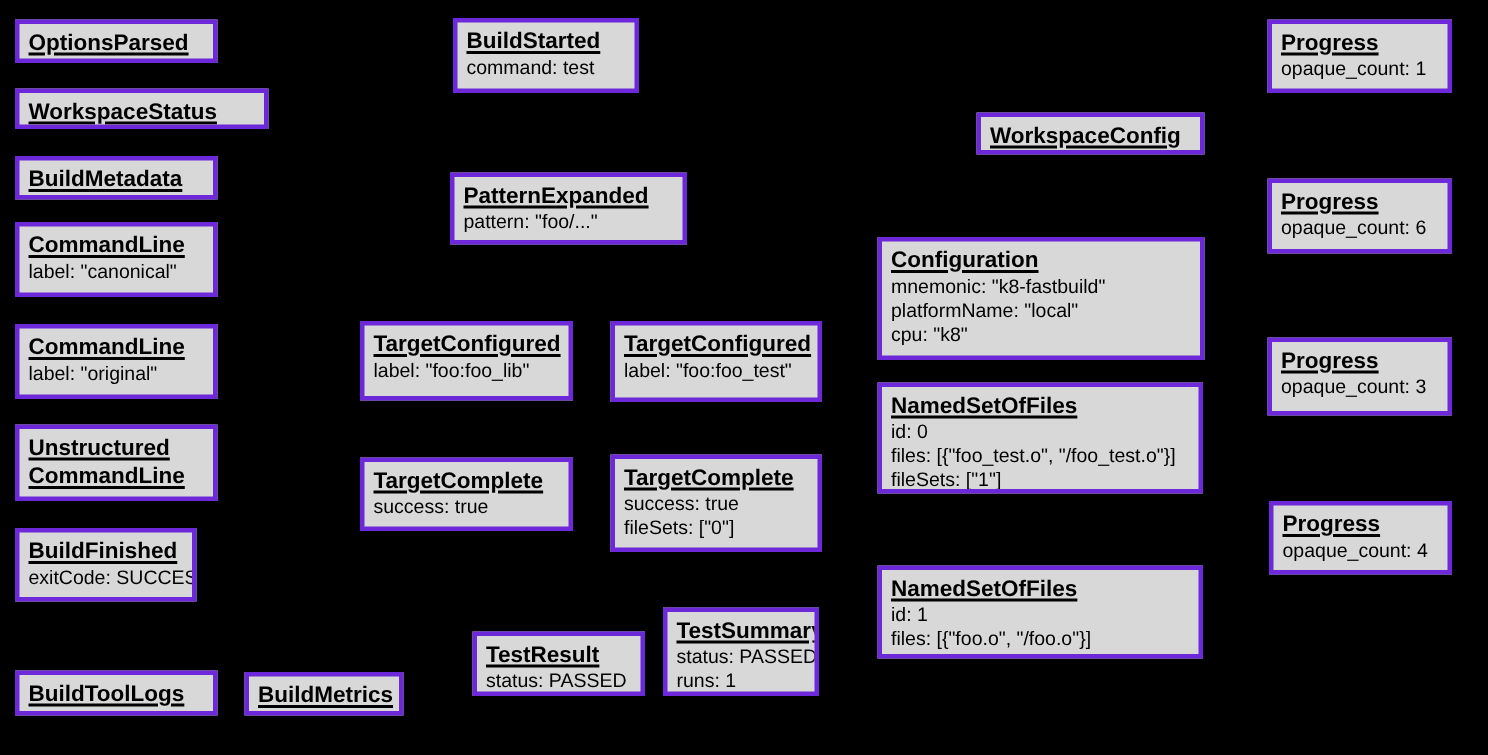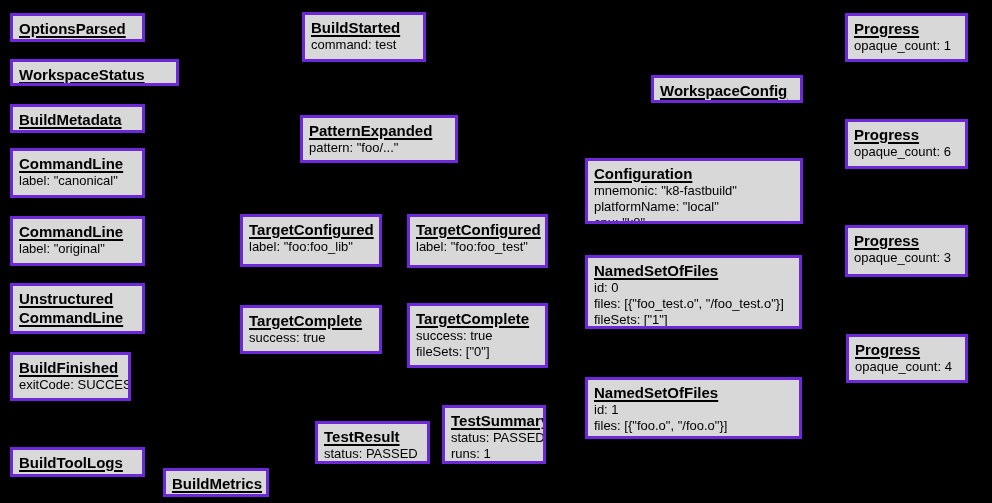--- a/index.html
+++ b/index.html
@@ -69,21 +69,21 @@
 
   <div class="node" style="left:10px; top:352px; width:121px; height:49px;">
     <div class="t">BuildFinished</div>
     <div class="f">exitCode: SUCCESS</div>
   </div>
 
   <div class="node" style="left:10px; top:447px; width:135px; height:30px;">
     <div class="t">BuildToolLogs</div>
   </div>
 
-  <div class="node" style="left:163px; top:448px; width:106px; height:29px;margin-top:20px;">
+  <div class="node" style="left:163px; top:448px; width:106px; height:29px;">
     <div class="t">BuildMetrics</div>
   </div>
 
   <div class="node" style="left:302px; top:12px; width:124px; height:50px;">
     <div class="t">BuildStarted</div>
     <div class="f">command: test</div>
   </div>
 
   <div class="node" style="left:300px; top:115px; width:158px; height:48px;">
     <div class="t">PatternExpanded</div>
@@ -119,21 +119,21 @@
   <div class="node" style="left:442px; top:405px; width:104px; height:59px;">
     <div class="t">TestSummary</div>
     <div class="f">status: PASSED</div>
     <div class="f">runs: 1</div>
   </div>
 
   <div class="node" style="left:651px; top:75px; width:152px; height:28px;">
     <div class="t">WorkspaceConfig</div>
   </div>
 
-  <div class="node" style="left:585px; top:158px; width:218px; height:66px;">
+  <div class="node" style="left:585px; top:158px; width:218px; height:82px;">
     <div class="t">Configuration</div>
     <div class="f">mnemonic: "k8-fastbuild"</div>
     <div class="f">platformName: "local"</div>
     <div class="f">cpu: "k8"</div>
   </div>
 
   <div class="node" style="left:585px; top:255px; width:217px; height:74px;">
     <div class="t">NamedSetOfFiles</div>
     <div class="f">id: 0</div>
     <div class="f">files: [{"foo_test.o", "/foo_test.o"}]</div>

